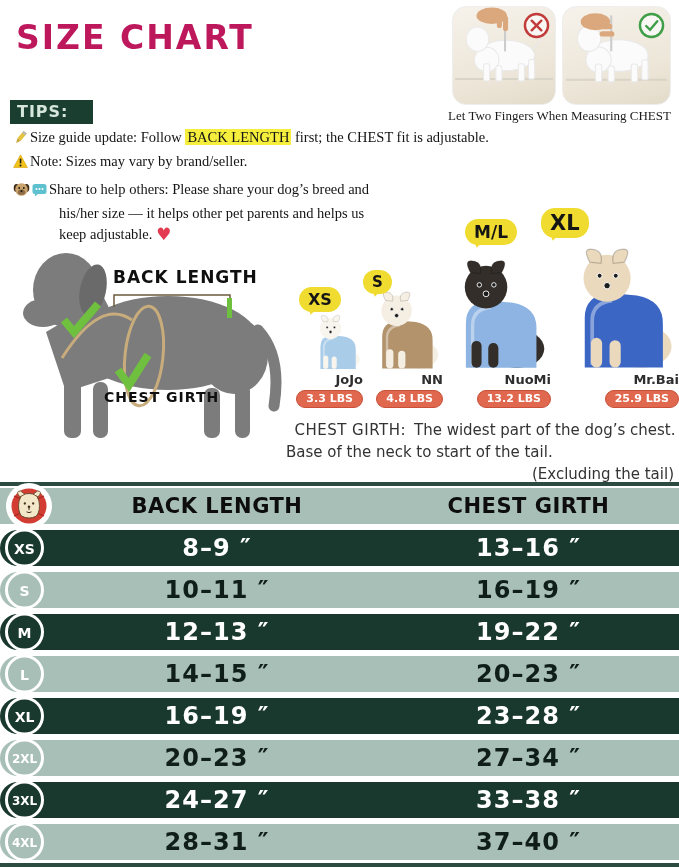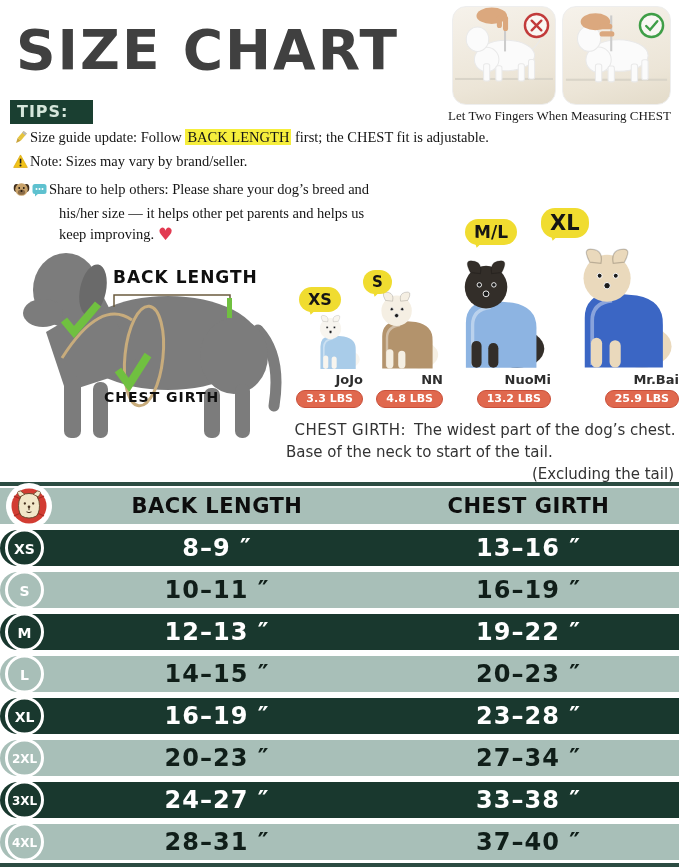--- a/index.html
+++ b/index.html
@@ -1,21 +1,21 @@
 <!DOCTYPE html>
 <html><head>
 <meta charset="utf-8">
 <style>
   html,body{margin:0;padding:0;background:#fff;}
   .page{position:relative;width:679px;height:867px;background:#ffffff;overflow:hidden;
         font-family:"Liberation Sans",sans-serif;}
 
   
-  .title{position:absolute;left:16px;top:18px;font-size:55px;font-weight:900;
-         color:#404040;letter-spacing:2px;font-family:"DejaVu Sans",sans-serif;text-align:right;}
+  .title{position:absolute;left:16px;top:18px;font-size:33px;font-weight:900;
+         color:#be185d;letter-spacing:2px;font-family:"DejaVu Sans",sans-serif;text-align:right;}
 
   
   .photo{position:absolute;top:6px;height:97px;border-radius:14px;overflow:hidden;
          background:linear-gradient(165deg,#f6f2eb 0%,#ece5d7 70%,#e3dbc9 100%);
          border:1px solid #eee;}
   .photo.wrong{left:452px;width:102px;}
   .photo.right{left:562px;width:107px;}
   .photo svg.scene{position:absolute;left:0;top:0;width:100%;height:100%;}
   .photo .mark{position:absolute;right:5px;top:5px;width:27px;height:27px;}
   .caption{position:absolute;left:440px;top:108px;width:239px;text-align:center;
@@ -195,21 +195,21 @@
       </span><span class="icon">
         <svg width="15" height="14" viewBox="0 0 15 14">
           <rect x="0.5" y="1" width="14" height="10" rx="2.5" fill="#5ec1cf"></rect>
           <polygon points="3,10 3,13.5 7,10" fill="#5ec1cf"></polygon>
           <circle cx="4.5" cy="6" r="1" fill="#fff"></circle>
           <circle cx="7.5" cy="6" r="1" fill="#fff"></circle>
           <circle cx="10.5" cy="6" r="1" fill="#fff"></circle>
         </svg>
       </span><span>Share to help others: Please share your dog’s breed and</span><br>
       <span class="indent">his/her size — it helps other pet parents and helps us</span><br>
-      <span class="indent"><span>keep improving.</span> <span class="heart">♥</span></span>
+      <span class="indent"><span>keep adjustable.</span> <span class="heart">♥</span></span>
     </div>
   </div>
 
   <div class="diagram">
     <svg viewBox="0 0 285 205" width="285" height="205">
       <path d="M250,92 Q274,118 266,168" stroke="#7c7c7c" stroke-width="11" fill="none" stroke-linecap="round"></path>
       <g fill="#7c7c7c">
         <ellipse cx="160" cy="105" rx="92" ry="47"></ellipse>
         <ellipse cx="226" cy="118" rx="34" ry="38"></ellipse>
         <path d="M96,60 L132,130 L58,154 L38,94 Z"></path>

